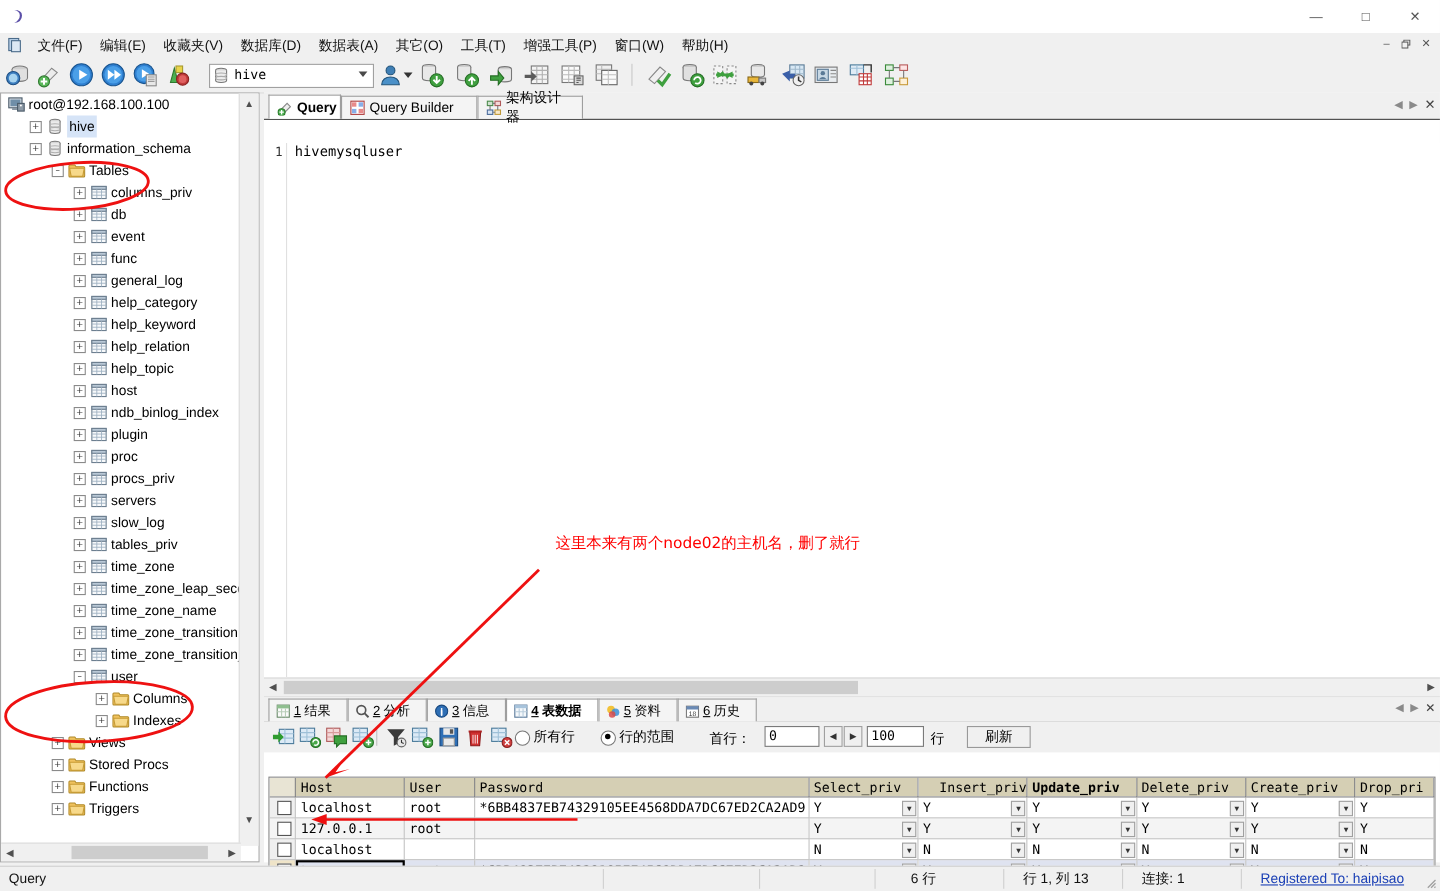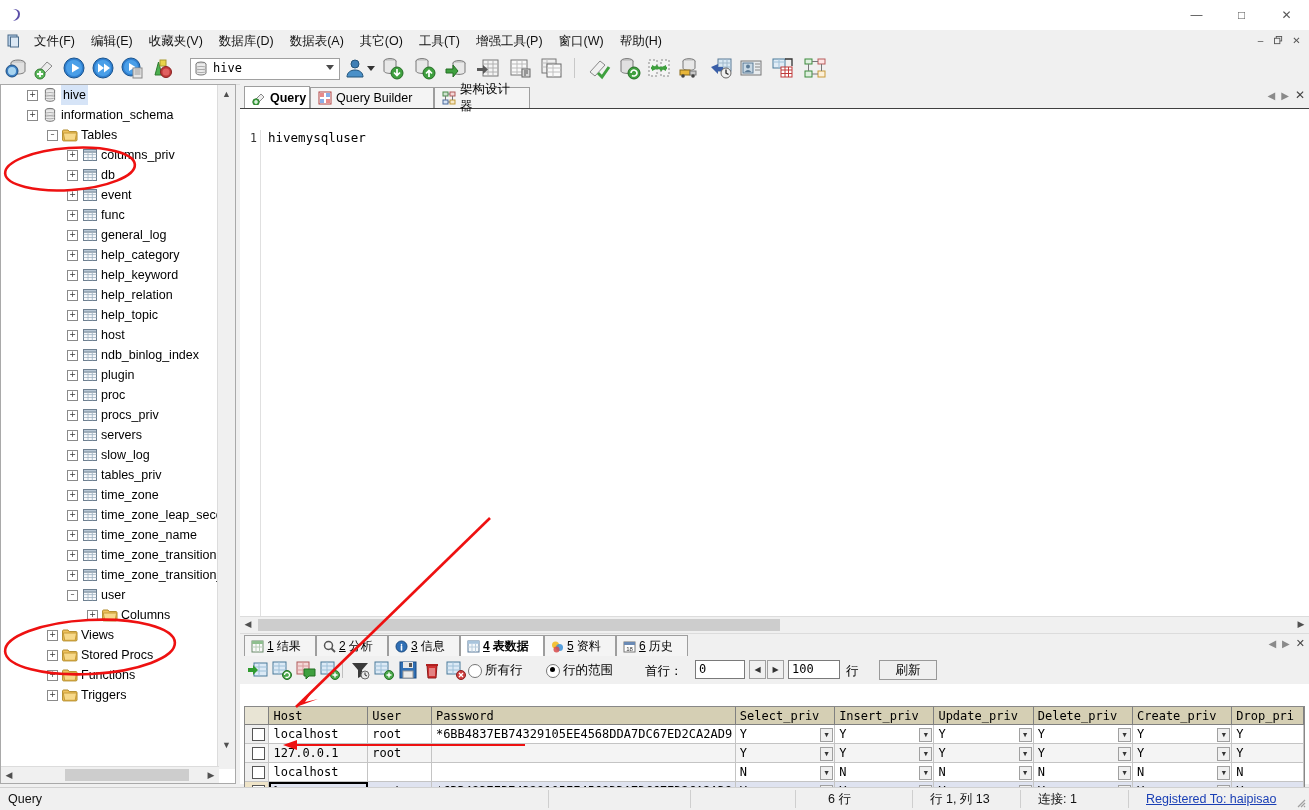--- a/index.html
+++ b/index.html
@@ -301,20 +301,30 @@
         <rect x="15" y="3" width="7" height="5" fill="#fde4e4" stroke="#b85a5a"></rect>
       <rect x="2" y="15" width="7" height="6" fill="#dff0df" stroke="#3a8a3a"></rect>
         <rect x="15" y="15" width="7" height="6" fill="#fdf0d8" stroke="#c89a3a"></rect>
       <path d="M9 5.5h6M5.5 8v7M18.5 8v7M9 18h6" stroke="#777"></path>
     </svg>
   </div>
 
   <div class="leftpanel">
     <div class="tree" id="tree-host">
         <div class="trow">
+          <span class="ico" style="left:6px"><svg viewBox="0 0 16 16" width="16" height="16">
+              <rect x="1" y="2" width="12" height="9" fill="#cfd8df" stroke="#4a5a68"></rect>
+              <rect x="2.5" y="3.5" width="9" height="6" fill="#6f8ea8"></rect>
+              <rect x="4" y="11" width="6" height="2" fill="#8a97a3"></rect>
+              <rect x="9" y="7" width="6" height="7" fill="#8d9aa6" stroke="#4a5a68"></rect>
+              <circle cx="12" cy="9" r="0.9" fill="#fff"></circle>
+            </svg></span>
+          <span class="tlabel" style="left:25px">root@192.168.100.100</span>
+        </div>
+        <div class="trow">
           <span class="exp" style="left:26px">+</span>
           <span class="ico" style="left:41px"><svg viewBox="0 0 16 16" width="16" height="16">
               <ellipse cx="8" cy="3.2" rx="4.6" ry="1.8" fill="#d6d6d6" stroke="#767676"></ellipse>
               <path d="M3.4 3.2v9.3c0 1 2.1 1.8 4.6 1.8s4.6-.8 4.6-1.8V3.2" fill="#ebebeb" stroke="#767676"></path>
               <ellipse cx="8" cy="7" rx="4.6" ry="1.5" fill="none" stroke="#b0b0b0"></ellipse>
               <ellipse cx="8" cy="10.3" rx="4.6" ry="1.5" fill="none" stroke="#b0b0b0"></ellipse>
             </svg></span>
           <span class="tlabel sel" style="left:60px">hive</span>
         </div>
         <div class="trow">
@@ -542,20 +552,28 @@
             </svg></span>
           <span class="tlabel" style="left:100px">user</span>
         </div>
         <div class="trow">
           <span class="exp" style="left:86px">+</span>
           <span class="ico" style="left:101px"><svg viewBox="0 0 16 16" width="16" height="16">
               <path d="M1.5 3h4.5l1.2 1.6h6.8c.6 0 1 .4 1 1v7.4c0 .5-.4.9-1 .9H1.5c-.5 0-.9-.4-.9-.9V3.9c0-.5.4-.9.9-.9z" fill="#f0c25e" stroke="#b08a2a"></path>
               <path d="M1.3 6h13.3l-1.4 7.3H2.7z" fill="#f7d98a" stroke="#c79c35"></path>
             </svg></span>
           <span class="tlabel" style="left:120px">Columns</span>
+        </div>
+        <div class="trow">
+          <span class="exp" style="left:86px">+</span>
+          <span class="ico" style="left:101px"><svg viewBox="0 0 16 16" width="16" height="16">
+              <path d="M1.5 3h4.5l1.2 1.6h6.8c.6 0 1 .4 1 1v7.4c0 .5-.4.9-1 .9H1.5c-.5 0-.9-.4-.9-.9V3.9c0-.5.4-.9.9-.9z" fill="#f0c25e" stroke="#b08a2a"></path>
+              <path d="M1.3 6h13.3l-1.4 7.3H2.7z" fill="#f7d98a" stroke="#c79c35"></path>
+            </svg></span>
+          <span class="tlabel" style="left:120px">Indexes</span>
         </div>
         <div class="trow">
           <span class="exp" style="left:46px">+</span>
           <span class="ico" style="left:61px"><svg viewBox="0 0 16 16" width="16" height="16">
               <path d="M1.5 3h4.5l1.2 1.6h6.8c.6 0 1 .4 1 1v7.4c0 .5-.4.9-1 .9H1.5c-.5 0-.9-.4-.9-.9V3.9c0-.5.4-.9.9-.9z" fill="#f0c25e" stroke="#b08a2a"></path>
               <path d="M1.3 6h13.3l-1.4 7.3H2.7z" fill="#f7d98a" stroke="#c79c35"></path>
             </svg></span>
           <span class="tlabel" style="left:80px">Views</span>
         </div>
         <div class="trow">
@@ -785,22 +803,22 @@
 
     <div class="grid">
       <table class="dg" id="grid-host">
           <thead>
             <tr>
               <th class="corner" style="width: 22px;"></th>
               <th style="width: 105px;">Host</th>
               <th style="width: 70px;">User</th>
               <th style="width: 300px;">Password</th>
               <th style="width: 100px;">Select_priv</th>
-              <th style="width: 100px;">Insert_priv</th>
-              <th style="width: 100px;">Update_priv</th>
+              <th style="width: 100px; text-align: right;">Insert_priv</th>
+              <th style="width: 100px; font-weight: bold;">Update_priv</th>
               <th style="width: 100px;">Delete_priv</th>
               <th style="width: 100px;">Create_priv</th>
               <th style="width: 70px;">Drop_pri</th>
             </tr>
           </thead>
           <tbody>
             <tr class="">
               <td class="rowhdr"><span class="cb"></span></td>
               <td style="width: 105px;"><span>localhost</span></td>
               <td style="width: 70px;"><span>root</span></td>
@@ -888,14 +906,15 @@
     <ellipse cx="70" cy="169" rx="65" ry="21" fill="none" stroke="#ee1111" stroke-width="2.6" transform="rotate(-4 70 169)"></ellipse>
 
     <ellipse cx="90" cy="647" rx="85" ry="27" fill="none" stroke="#ee1111" stroke-width="2.6" transform="rotate(-3 90 647)"></ellipse>
 
     <line x1="490" y1="518" x2="296" y2="707" stroke="#ee1111" stroke-width="2.6"></line>
     <path d="M296 707 L314 689 L305 702 L318 699 Z" fill="#ee1111"></path>
 
     <line x1="525" y1="745" x2="288" y2="745" stroke="#ee1111" stroke-width="2.2"></line>
     <path d="M283 745 L297 740 L297 750 Z" fill="#ee1111"></path>
   </svg>
+  <div class="annotext">这里本来有两个node02的主机名，删了就行</div>
 
 </div>
 
 </body></html>

